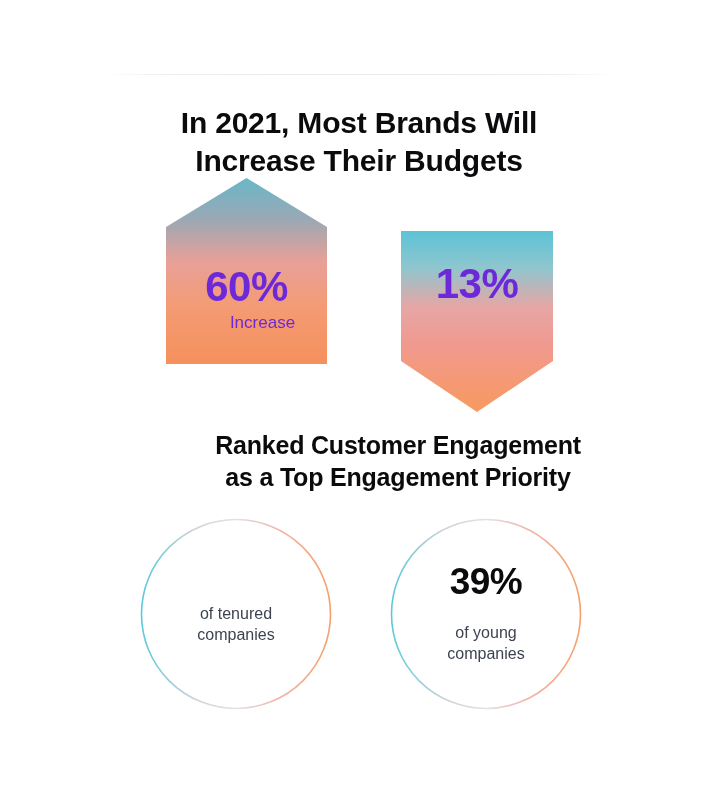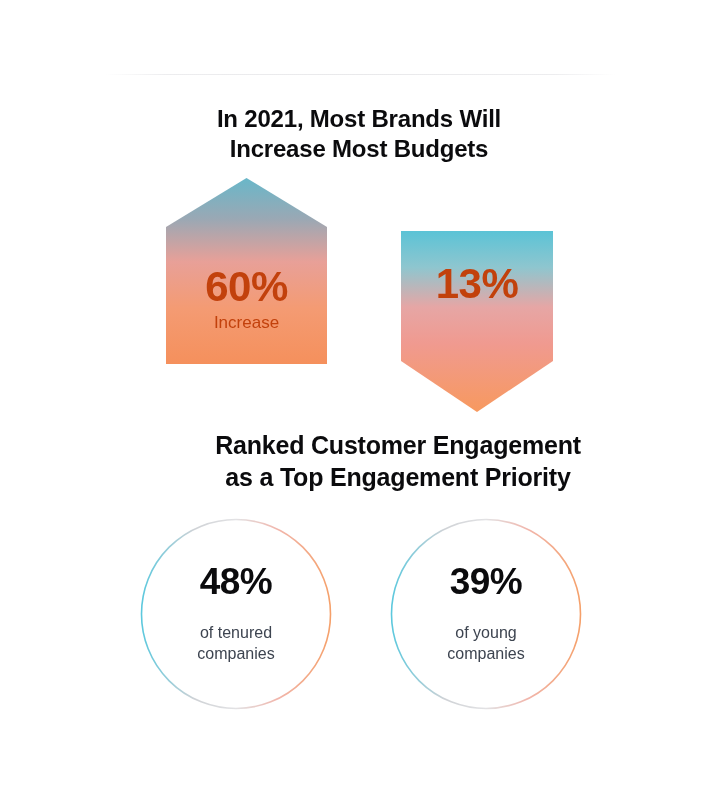--- a/index.html
+++ b/index.html
@@ -39,21 +39,21 @@
     left: 0;
     width: 718px;
     text-align: center;
     font-weight: bold;
     color: #0b0b0d;
     letter-spacing: -0.2px;
     line-height: 1.26;
   }
   .heading-1 {
     top: 104px;
-    font-size: 24px;
+    font-size: 30px;
   }
   .heading-2 {
     top: 430px;
     font-size: 25px;
     padding-left: 39px;
   }
   .heading .line {
     display: block;
   }
 
@@ -70,32 +70,33 @@
     position: absolute;
   }
   .badge svg {
     display: block;
   }
   .badge-label {
     position: absolute;
     left: 0;
     width: 100%;
     text-align: center;
-    color: #c2410c;
+    color: #6d28d9;
   }
   .badge-value {
     font-size: 42px;
     font-weight: bold;
     letter-spacing: -0.5px;
     line-height: 1;
   }
   .badge-caption {
     font-size: 17px;
     font-weight: normal;
     line-height: 1;
+    margin-left: 16px;
   }
 
   .badge-up {
     left: 166px;
     top: 3px;
     width: 161px;
     height: 186px;
   }
   .badge-up .badge-value { top: 88px; }
   .badge-up .badge-caption { top: 136px; }
@@ -159,21 +160,21 @@
 </style>
 </head>
 <body>
 
 <div class="page">
 
   <div class="top-rule"></div>
 
   <div class="heading heading-1">
     <span class="line">In 2021, Most Brands Will</span>
-    <span class="line">Increase Most Budgets</span>
+    <span class="line">Increase Their Budgets</span>
   </div>
 
   <div class="badges">
 
     <div class="badge badge-up">
       <svg width="161" height="186" viewBox="0 0 161 186">
         <defs>
           <linearGradient id="gradUp" x1="0" y1="0" x2="0" y2="1">
             <stop offset="0%" stop-color="#69b7c9"></stop>
             <stop offset="22%" stop-color="#9aa8b4"></stop>
@@ -220,21 +221,20 @@
             <stop offset="0%" stop-color="#5cc8dd"></stop>
             <stop offset="28%" stop-color="#cfd2d6"></stop>
             <stop offset="50%" stop-color="#e2e2e4"></stop>
             <stop offset="72%" stop-color="#f1b6ac"></stop>
             <stop offset="100%" stop-color="#f5a06a"></stop>
           </linearGradient>
         </defs>
         <circle cx="96" cy="96" r="94.5" fill="none" stroke="url(#ringA)" stroke-width="1.6"></circle>
       </svg>
       <div class="circle-text">
-        <div class="circle-value">48%</div>
         <div class="circle-caption">
           <span class="line">of tenured</span>
           <span class="line">companies</span>
         </div>
       </div>
     </div>
 
     <div class="circle circle-b">
       <svg width="192" height="192" viewBox="0 0 192 192">
         <defs>

